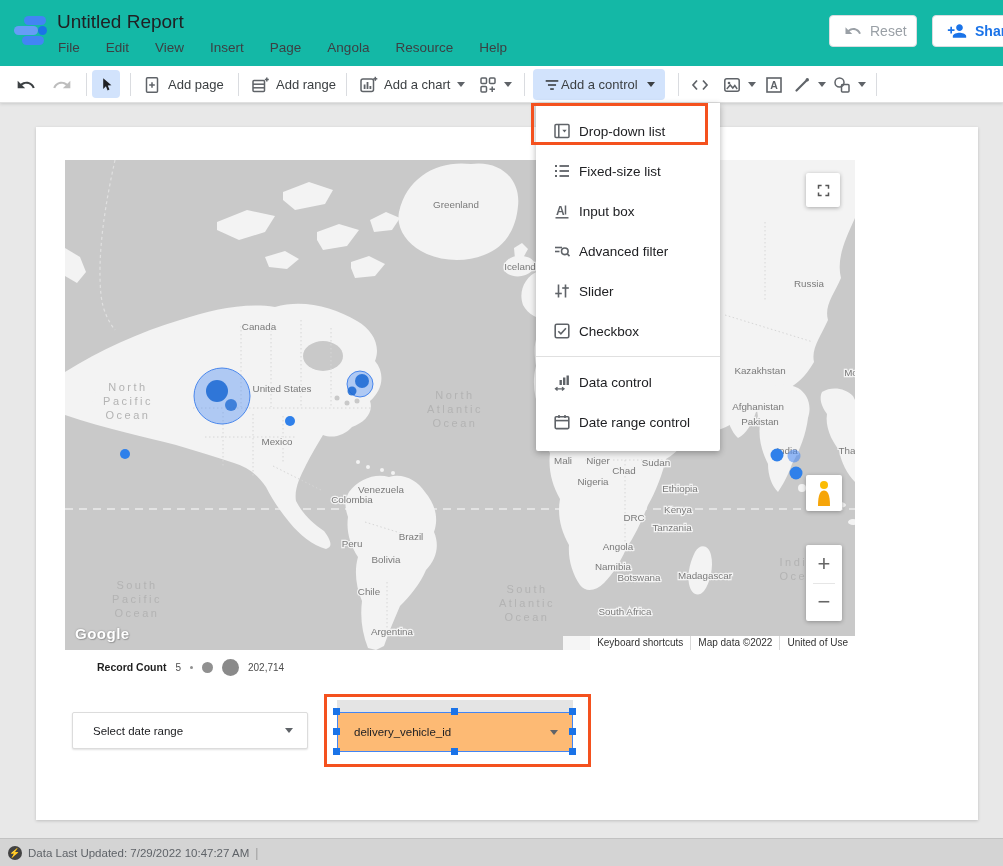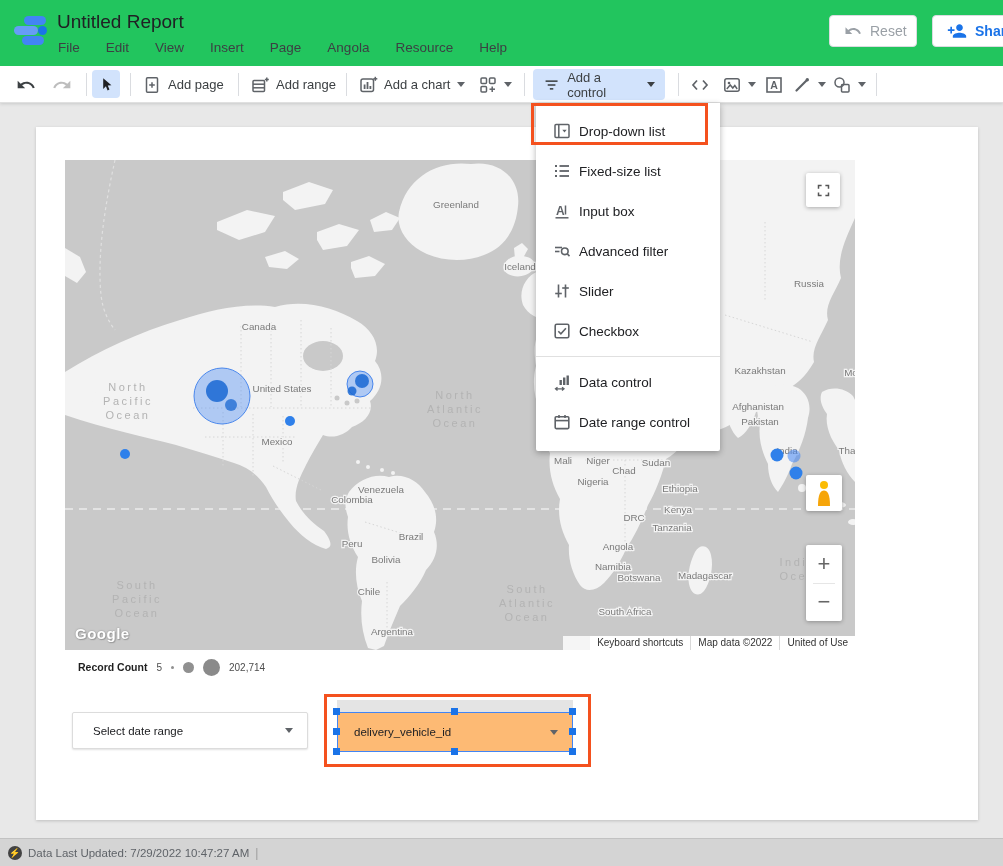--- a/index.html
+++ b/index.html
@@ -1,20 +1,20 @@
 <!DOCTYPE html>
 <html><head>
 <meta charset="utf-8">
 <style>
   * { margin:0; padding:0; box-sizing:border-box; }
   html,body { width:1003px; height:866px; overflow:hidden; }
   body { font-family:"Liberation Sans", sans-serif; position:relative; background:#e8e8e8; color:#202124; }
 
   
-  .header { position:absolute; top:0; left:0; width:1003px; height:66px; background:#22c55e; z-index:30; }
+  .header { position:absolute; top:0; left:0; width:1003px; height:66px; background:#14b8a6; z-index:30; }
   .logo { position:absolute; left:14px; top:14px; width:34px; height:32px; }
   .logo .bar { position:absolute; height:9px; border-radius:5px; }
   .logo .b1 { left:10px; top:2px;  width:22px; background:#4285f4; }
   .logo .b2 { left:0;    top:12px; width:24px; background:#669df6; }
   .logo .b3 { left:8px;  top:22px; width:22px; background:#4285f4; }
   .logo .d1 { position:absolute; left:24px; top:12px; width:9px; height:9px; border-radius:50%; background:#1a73e8; }
   .report-title { position:absolute; left:57px; top:11px; font-size:19px; color:#202124; }
   .menubar { position:absolute; left:58px; top:40px; display:flex; gap:26px; font-size:13.5px; color:#3c4043; }
   .menubar span { cursor:default; }
   .hdr-btn { position:absolute; top:15px; height:32px; border:1px solid #dadce0; border-radius:4px; background:#fff;
@@ -24,21 +24,21 @@
 
   
   .toolbar { position:absolute; top:66px; left:0; width:1003px; height:37px; background:#fff; z-index:29;
              border-bottom:1px solid #e0e0e0; box-shadow:0 1px 3px rgba(60,64,67,.18); }
   .tb { position:absolute; top:0; height:37px; display:flex; align-items:center; gap:6px; font-size:13px; color:#3c4043; }
   .tb-ic { width:20px; height:20px; display:inline-block; }
   .tb-div { position:absolute; top:7px; width:1px; height:23px; background:#dadce0; }
   .sel-cursor { position:absolute; top:4px; width:28px; height:28px; background:#d2e3fc; border-radius:4px;
                 display:flex; align-items:center; justify-content:center; }
   .ctl-btn { position:absolute; top:3px; left:533px; width:132px; height:31px; background:#d2e3fc; border-radius:4px;
-             display:flex; align-items:center; gap:7px; padding:0 10px; font-size:13px; color:#3c4043; }
+             display:flex; align-items:center; padding:0 10px; font-size:13px; color:#3c4043; }
   .caret { width:0; height:0; border-left:4px solid transparent; border-right:4px solid transparent;
            border-top:5px solid #5f6368; display:inline-block; }
   .theme-label { font-size:13.5px; color:#3c4043; }
 
   
   .workspace { position:absolute; top:104px; left:0; width:1003px; height:734px; background:#e8e8e8; }
   .canvas { position:absolute; left:36px; top:23px; width:942px; height:693px; background:#fff;
             box-shadow:0 1px 3px rgba(0,0,0,.18); }
 
   
@@ -53,21 +53,21 @@
   .zoomctl .zdiv { width:22px; height:1px; background:#e6e6e6; }
   .gwm { position:absolute; left:10px; bottom:8px; font-size:15px; font-weight:bold; letter-spacing:.5px;
          color:#fff; text-shadow:0 0 1px #9a9a9a, 0 0 2px #9a9a9a, 1px 1px 1px #9a9a9a; }
   .attrib { position:absolute; right:0; bottom:0; height:14px; display:flex; align-items:center;
             background:#f5f5f5; font-size:10px; color:#333; }
   .attrib span { padding:0 7px; border-left:1px solid #d9d9d9; line-height:14px; background:#fff; height:14px; }
   .attrib span:first-child { border-left:none;margin-left:27px; }
 
   
   .legend { position:absolute; left:42px; top:531px; height:18px; display:flex; align-items:center; gap:9px; }
-  .legend .lab { font-size:10.5px; font-weight:bold; color:#1f1f1f; }
+  .legend .lab { font-size:10.5px; font-weight:bold; color:#1f1f1f;margin-left:19px; }
   .legend .val { font-size:10px; color:#4d4d4d; }
   .lgc { border-radius:50%; background:#909090; display:inline-block; }
 
   
   .date-ctl { position:absolute; left:36px; top:585px; width:236px; height:37px; background:#fff;
               border:1px solid #dcdcdc; border-radius:2px; box-shadow:0 1px 2px rgba(0,0,0,.12);
               display:flex; align-items:center; font-size:11.5px; color:#202124; padding:0 14px 0 20px; }
   .date-ctl .caret { margin-left:auto; }
   .ctl-gray-strip { position:absolute; left:301px; top:573px; width:236px; height:12px; background:#e4e4e4; }
   .dd-ctl { position:absolute; left:301px; top:585px; width:236px; height:40px; background:#fdba74;

